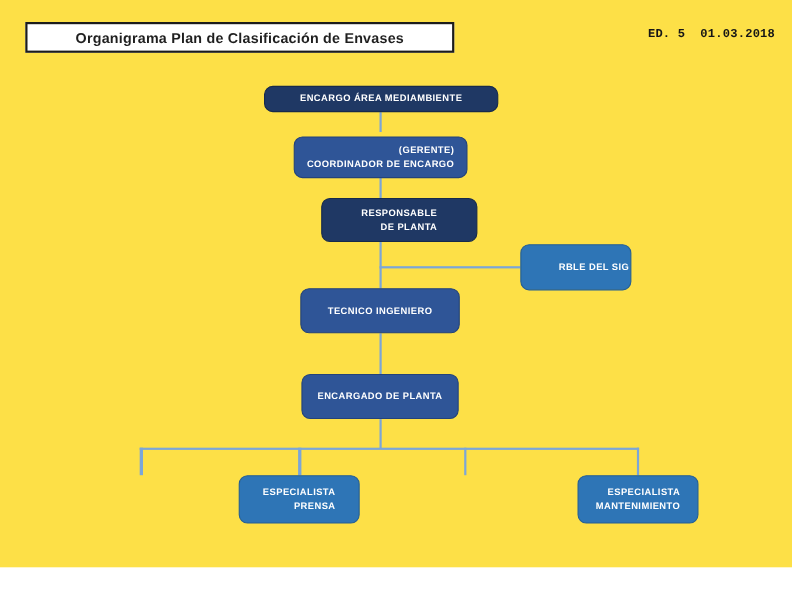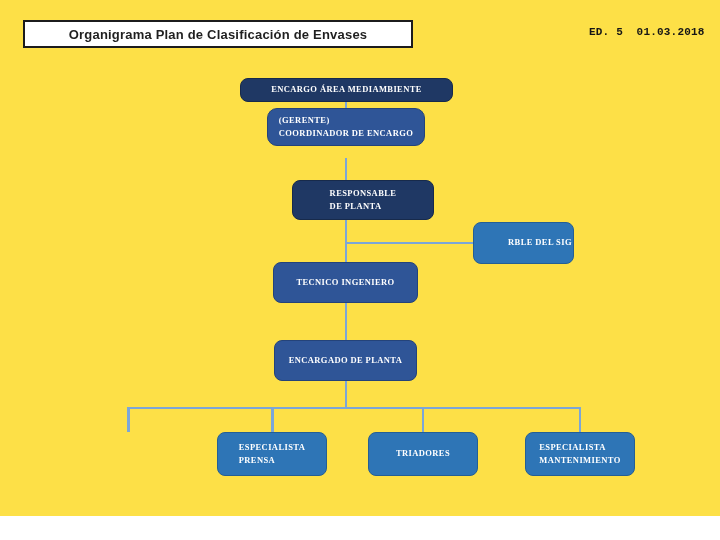--- a/index.html
+++ b/index.html
@@ -45,36 +45,35 @@
     font-family: Liberation Mono, monospace;
   }
 
   
   .node {
     position: absolute;
     box-sizing: border-box;
     display: flex;
     align-items: center;
     justify-content: center;
-    text-align: left;
+    text-align: right;
     border-radius: 8px;
     color: #ffffff;
     font-size: 8.5px;
     font-weight: 700;
     letter-spacing: 0.4px;
     line-height: 1.55;
     white-space: pre-line;
-    font-family: Liberation Serif, serif;
   }
   .node.dark   { background: #1F3864; border: 1px solid #172a4b; }
   .node.medium { background: #2F5597; border: 1px solid #24437a; }
   .node.light  { background: #2E75B6; border: 1px solid #255f94; }
 
   #n-area        { left: 240px; top:  78px; width: 213px; height: 24px; }
-  #n-gerente     { left: 267px; top: 108px; width: 158px; height: 38px; border-radius: 10px; }
+  #n-gerente     { left: 267px; top: 124px; width: 158px; height: 38px; }
   #n-responsable { left: 292px; top: 180px; width: 142px; height: 40px; }
   #n-rble        { left: 473px; top: 222px; width: 101px; height: 42px; padding-left: 33px; }
   #n-tecnico     { left: 273px; top: 262px; width: 145px; height: 41px; }
   #n-encargado   { left: 274px; top: 340px; width: 143px; height: 41px; }
   #n-esp-playa   { left:  73px; top: 432px; width: 110px; height: 44px; }
   #n-esp-prensa  { left: 217px; top: 432px; width: 110px; height: 44px; }
   #n-triadores   { left: 368px; top: 432px; width: 110px; height: 44px; }
   #n-esp-mant    { left: 525px; top: 432px; width: 110px; height: 44px; }
 
   
@@ -117,17 +116,16 @@
   <div class="node dark" id="n-area">ENCARGO ÁREA MEDIAMBIENTE</div>
   <div class="node medium" id="n-gerente">(GERENTE)
 COORDINADOR DE ENCARGO</div>
   <div class="node dark" id="n-responsable">RESPONSABLE
 DE PLANTA</div>
   <div class="node light" id="n-rble">RBLE DEL SIG</div>
   <div class="node medium" id="n-tecnico">TECNICO INGENIERO</div>
   <div class="node medium" id="n-encargado">ENCARGADO DE PLANTA</div>
   <div class="node light" id="n-esp-prensa">ESPECIALISTA
 PRENSA</div>
-  <div class="node light" id="n-triadores">TRIADORES</div>
   <div class="node light" id="n-esp-mant">ESPECIALISTA
 MANTENIMIENTO</div>
 
 </div>
 
 </body></html>

